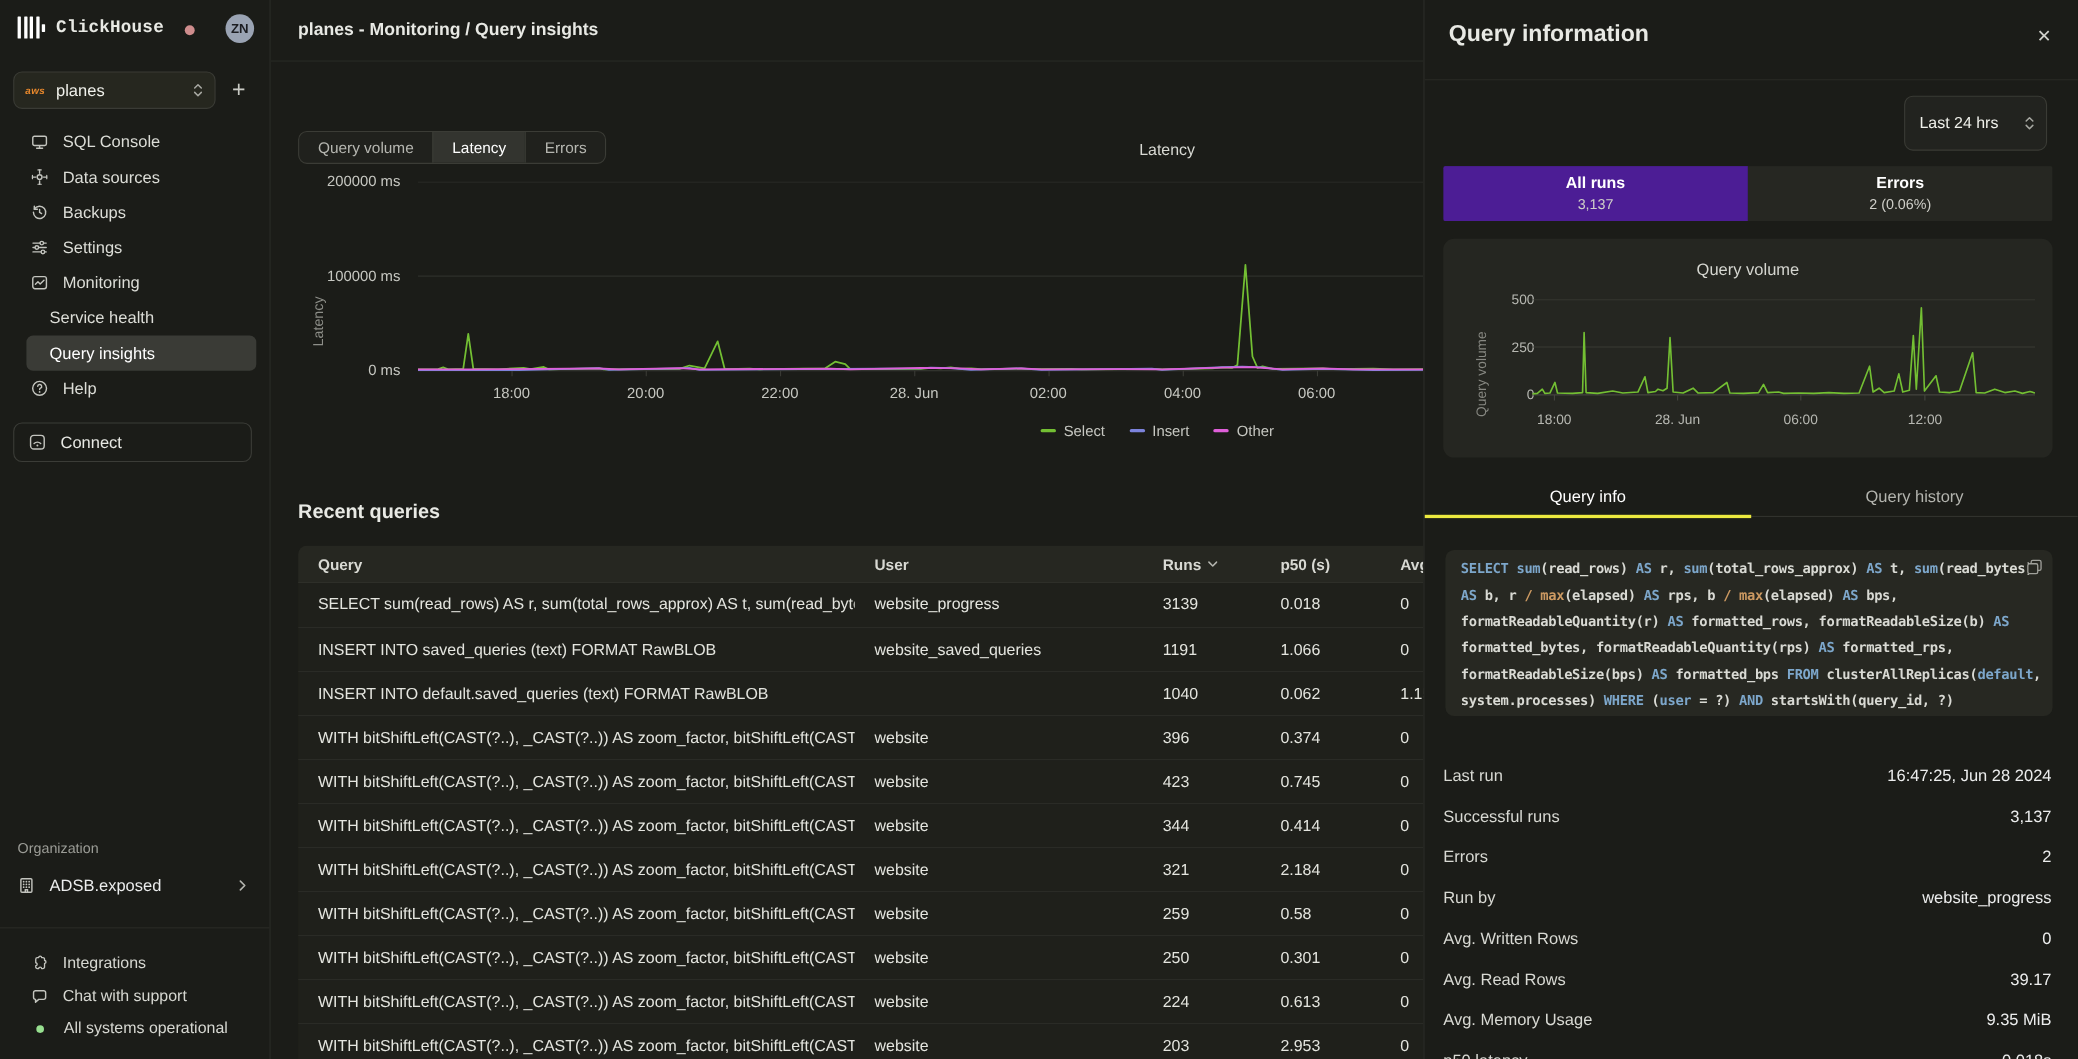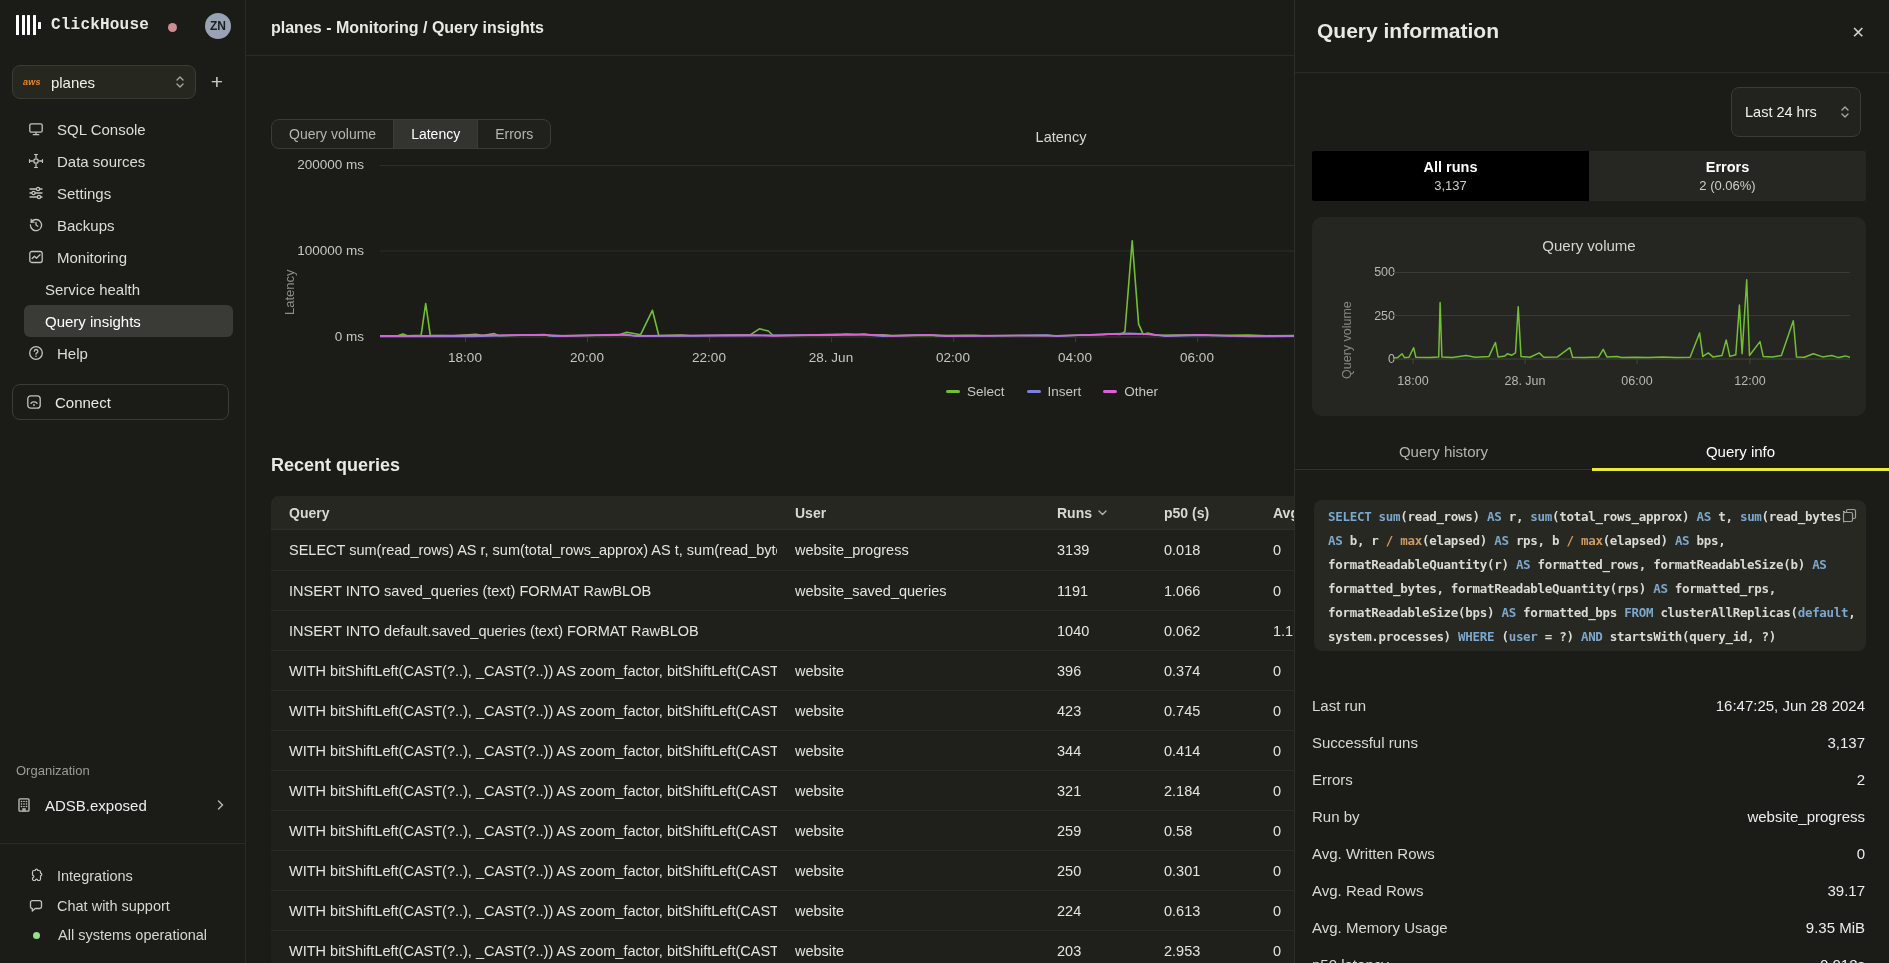--- a/index.html
+++ b/index.html
@@ -77,21 +77,21 @@
   
   #panel { width:595px; flex-shrink:0; position:relative; border-left:1px solid #2c2d28; background:#1b1c18; overflow:hidden; }
   .panel-title { position:absolute; top:19px; left:22px; font-size:21px; font-weight:700; }
   .close-btn { position:absolute; top:23px; right:24px; font-size:16px; color:#d0d1cb; cursor:pointer; }
   .panel-div { position:absolute; top:72px; left:0; right:0; height:1px; background:#292a25; }
   .range-select { position:absolute; top:87px; right:28px; width:130px; height:50px; border:1px solid #3a3b35; border-radius:8px; background:#22231f; display:flex; align-items:center; padding:0 10px 0 13px; cursor:pointer; }
   .range-select span { flex:1; font-size:14.5px; color:#f0f1eb; }
 
   .stats-tabs { position:absolute; top:151px; left:17px; width:554px; height:50px; display:flex; border-radius:2px; overflow:hidden; }
   .stat-tab { flex:1; display:flex; flex-direction:column; align-items:center; justify-content:center; gap:3px; background:#262722; cursor:pointer; }
-  .stat-tab.active { background:#000000; }
+  .stat-tab.active { background:#4c1d95; }
   .stat-tab .sl { font-size:14.5px; font-weight:700; color:#ffffff; }
   .stat-tab .sv { font-size:13px; color:#cfcfc9; }
 
   .mini-card { position:absolute; top:217px; left:17px; width:554px; height:199px; background:#252621; border-radius:10px; }
   .mini-title { position:absolute; top:20px; left:50%; transform:translateX(-50%); font-size:15px; color:#d5d6d0; }
   .mini-ylab span { position:absolute; right:471px; font-size:12.5px; color:#b7b8b2; line-height:16px; }
   .mini-yname { position:absolute; left:28px; top:52px; height:110px; writing-mode:vertical-rl; transform:rotate(180deg); font-size:12.5px; color:#878882; display:flex; align-items:center; }
   .mini-svg { position:absolute; left:81px; top:55px; }
   .mini-xlab { position:absolute; top:157px; transform:translateX(-50%); font-size:12.5px; color:#b7b8b2; }
 
@@ -149,34 +149,34 @@
     <div class="nav-item">
       <svg class="nicon" viewBox="0 0 16 16">
           <circle cx="8" cy="8" r="2.2" fill="none" stroke="#c3c4be" stroke-width="1.3"></circle>
           <path d="M8 1.5v3M8 11.5v3M1.5 8h3M11.5 8h3" stroke="#c3c4be" stroke-width="1.3" stroke-linecap="round"></path>
           <path d="M6.5 1.5h3M6.5 14.5h3M1.5 6.5v3M14.5 6.5v3" stroke="#c3c4be" stroke-width="1.1" stroke-linecap="round"></path>
         </svg>
       <span>Data sources</span>
     </div>
     <div class="nav-item">
       <svg class="nicon" viewBox="0 0 16 16">
+          <path d="M3.2 5.2A5.6 5.6 0 1 1 2.4 8" fill="none" stroke="#c3c4be" stroke-width="1.3" stroke-linecap="round"></path>
+          <path d="M3.2 2.4v2.8H6" fill="none" stroke="#c3c4be" stroke-width="1.3" stroke-linecap="round" stroke-linejoin="round"></path>
+          <path d="M8 5.5V8l1.8 1.2" fill="none" stroke="#c3c4be" stroke-width="1.3" stroke-linecap="round"></path>
+        </svg>
+      <span>Backups</span>
+    </div>
+    <div class="nav-item">
+      <svg class="nicon" viewBox="0 0 16 16">
           <path d="M2 4h12M2 8h12M2 12h12" stroke="#c3c4be" stroke-width="1.3" stroke-linecap="round"></path>
           <circle cx="10" cy="4" r="1.6" fill="#1b1c18" stroke="#c3c4be" stroke-width="1.3"></circle>
           <circle cx="5.5" cy="8" r="1.6" fill="#1b1c18" stroke="#c3c4be" stroke-width="1.3"></circle>
           <circle cx="11" cy="12" r="1.6" fill="#1b1c18" stroke="#c3c4be" stroke-width="1.3"></circle>
         </svg>
       <span>Settings</span>
-    </div>
-    <div class="nav-item">
-      <svg class="nicon" viewBox="0 0 16 16">
-          <path d="M3.2 5.2A5.6 5.6 0 1 1 2.4 8" fill="none" stroke="#c3c4be" stroke-width="1.3" stroke-linecap="round"></path>
-          <path d="M3.2 2.4v2.8H6" fill="none" stroke="#c3c4be" stroke-width="1.3" stroke-linecap="round" stroke-linejoin="round"></path>
-          <path d="M8 5.5V8l1.8 1.2" fill="none" stroke="#c3c4be" stroke-width="1.3" stroke-linecap="round"></path>
-        </svg>
-      <span>Backups</span>
     </div>
     <div class="nav-item">
       <svg class="nicon" viewBox="0 0 16 16">
           <rect x="1.8" y="2.5" width="12.4" height="11" rx="2" fill="none" stroke="#c3c4be" stroke-width="1.3"></rect>
           <path d="M4.2 9.5l2.3-2.3 2 2L12 5.8" fill="none" stroke="#c3c4be" stroke-width="1.3" stroke-linecap="round" stroke-linejoin="round"></path>
         </svg>
       <span>Monitoring</span>
     </div>
     <div class="nav-item sub">
       <span>Service health</span>
@@ -433,22 +433,22 @@
       </g>
       <polyline fill="none" stroke="#73bf33" stroke-width="1.5" stroke-linejoin="round" points="0.0,86.1 4.6,85.6 9.1,81.8 11.4,85.6 16.0,85.3 20.6,75.7 22.9,85.3 36.6,85.6 45.7,84.9 47.1,30.4 48.9,84.9 59.4,85.6 73.1,83.5 82.3,85.3 96.0,84.4 102.4,70.5 105.1,84.9 112.0,83.9 114.3,81.8 118.8,83.2 122.5,80.9 125.2,34.8 128.0,84.4 137.1,85.3 146.2,80.9 150.8,85.3 164.5,84.9 176.9,75.7 179.6,85.3 191.9,85.6 205.7,84.9 210.2,77.4 213.9,84.9 223.9,84.4 228.5,85.6 242.2,85.3 255.9,85.6 269.6,84.9 283.3,85.6 297.1,85.3 306.6,60.9 309.8,84.4 315.3,80.9 319.9,84.9 329.0,83.5 333.2,67.9 336.8,84.4 342.8,82.7 346.4,33.1 349.1,81.8 353.7,7.8 356.5,83.5 367.0,69.6 370.2,84.4 379.3,84.9 388.4,83.5 400.3,48.7 403.5,84.9 411.3,85.3 420.4,81.8 429.6,84.9 438.7,83.5 445.6,85.6 452.4,83.9 457.0,85.3"></polyline>
     </svg>
     <span class="mini-xlab" style="left:101px">18:00</span>
     <span class="mini-xlab" style="left:213px">28. Jun</span>
     <span class="mini-xlab" style="left:325px">06:00</span>
     <span class="mini-xlab" style="left:438px">12:00</span>
   </div>
 
   <div class="info-tabs">
+    <div class="info-tab active">Query info</div>
     <div class="info-tab">Query history</div>
-    <div class="info-tab active">Query info</div>
   </div>
 
   <div class="code-card">
     <div>
         <div class="sql-line"><span class="seg" data-c="b">SELECT sum</span><span class="seg" data-c="w">(read_rows) </span><span class="seg" data-c="b">AS</span><span class="seg" data-c="w"> r, </span><span class="seg" data-c="b">sum</span><span class="seg" data-c="w">(total_rows_approx) </span><span class="seg" data-c="b">AS</span><span class="seg" data-c="w"> t, </span><span class="seg" data-c="b">sum</span><span class="seg" data-c="w">(read_bytes)</span></div>
         <div class="sql-line"><span class="seg" data-c="b">AS</span><span class="seg" data-c="w"> b, r </span><span class="seg" data-c="o">/ max</span><span class="seg" data-c="w">(elapsed) </span><span class="seg" data-c="b">AS</span><span class="seg" data-c="w"> rps, b </span><span class="seg" data-c="o">/ max</span><span class="seg" data-c="w">(elapsed) </span><span class="seg" data-c="b">AS</span><span class="seg" data-c="w"> bps,</span></div>
         <div class="sql-line"><span class="seg" data-c="w">formatReadableQuantity(r) </span><span class="seg" data-c="b">AS</span><span class="seg" data-c="w"> formatted_rows, formatReadableSize(b) </span><span class="seg" data-c="b">AS</span></div>
         <div class="sql-line"><span class="seg" data-c="w">formatted_bytes, formatReadableQuantity(rps) </span><span class="seg" data-c="b">AS</span><span class="seg" data-c="w"> formatted_rps,</span></div>
         <div class="sql-line"><span class="seg" data-c="w">formatReadableSize(bps) </span><span class="seg" data-c="b">AS</span><span class="seg" data-c="w"> formatted_bps </span><span class="seg" data-c="b">FROM</span><span class="seg" data-c="w"> clusterAllReplicas(</span><span class="seg" data-c="b">default</span><span class="seg" data-c="w">,</span></div>
         <div class="sql-line"><span class="seg" data-c="w">system.processes) </span><span class="seg" data-c="b">WHERE</span><span class="seg" data-c="w"> (</span><span class="seg" data-c="b">user</span><span class="seg" data-c="w"> = ?) </span><span class="seg" data-c="b">AND</span><span class="seg" data-c="w"> startsWith(query_id, ?)</span></div>

